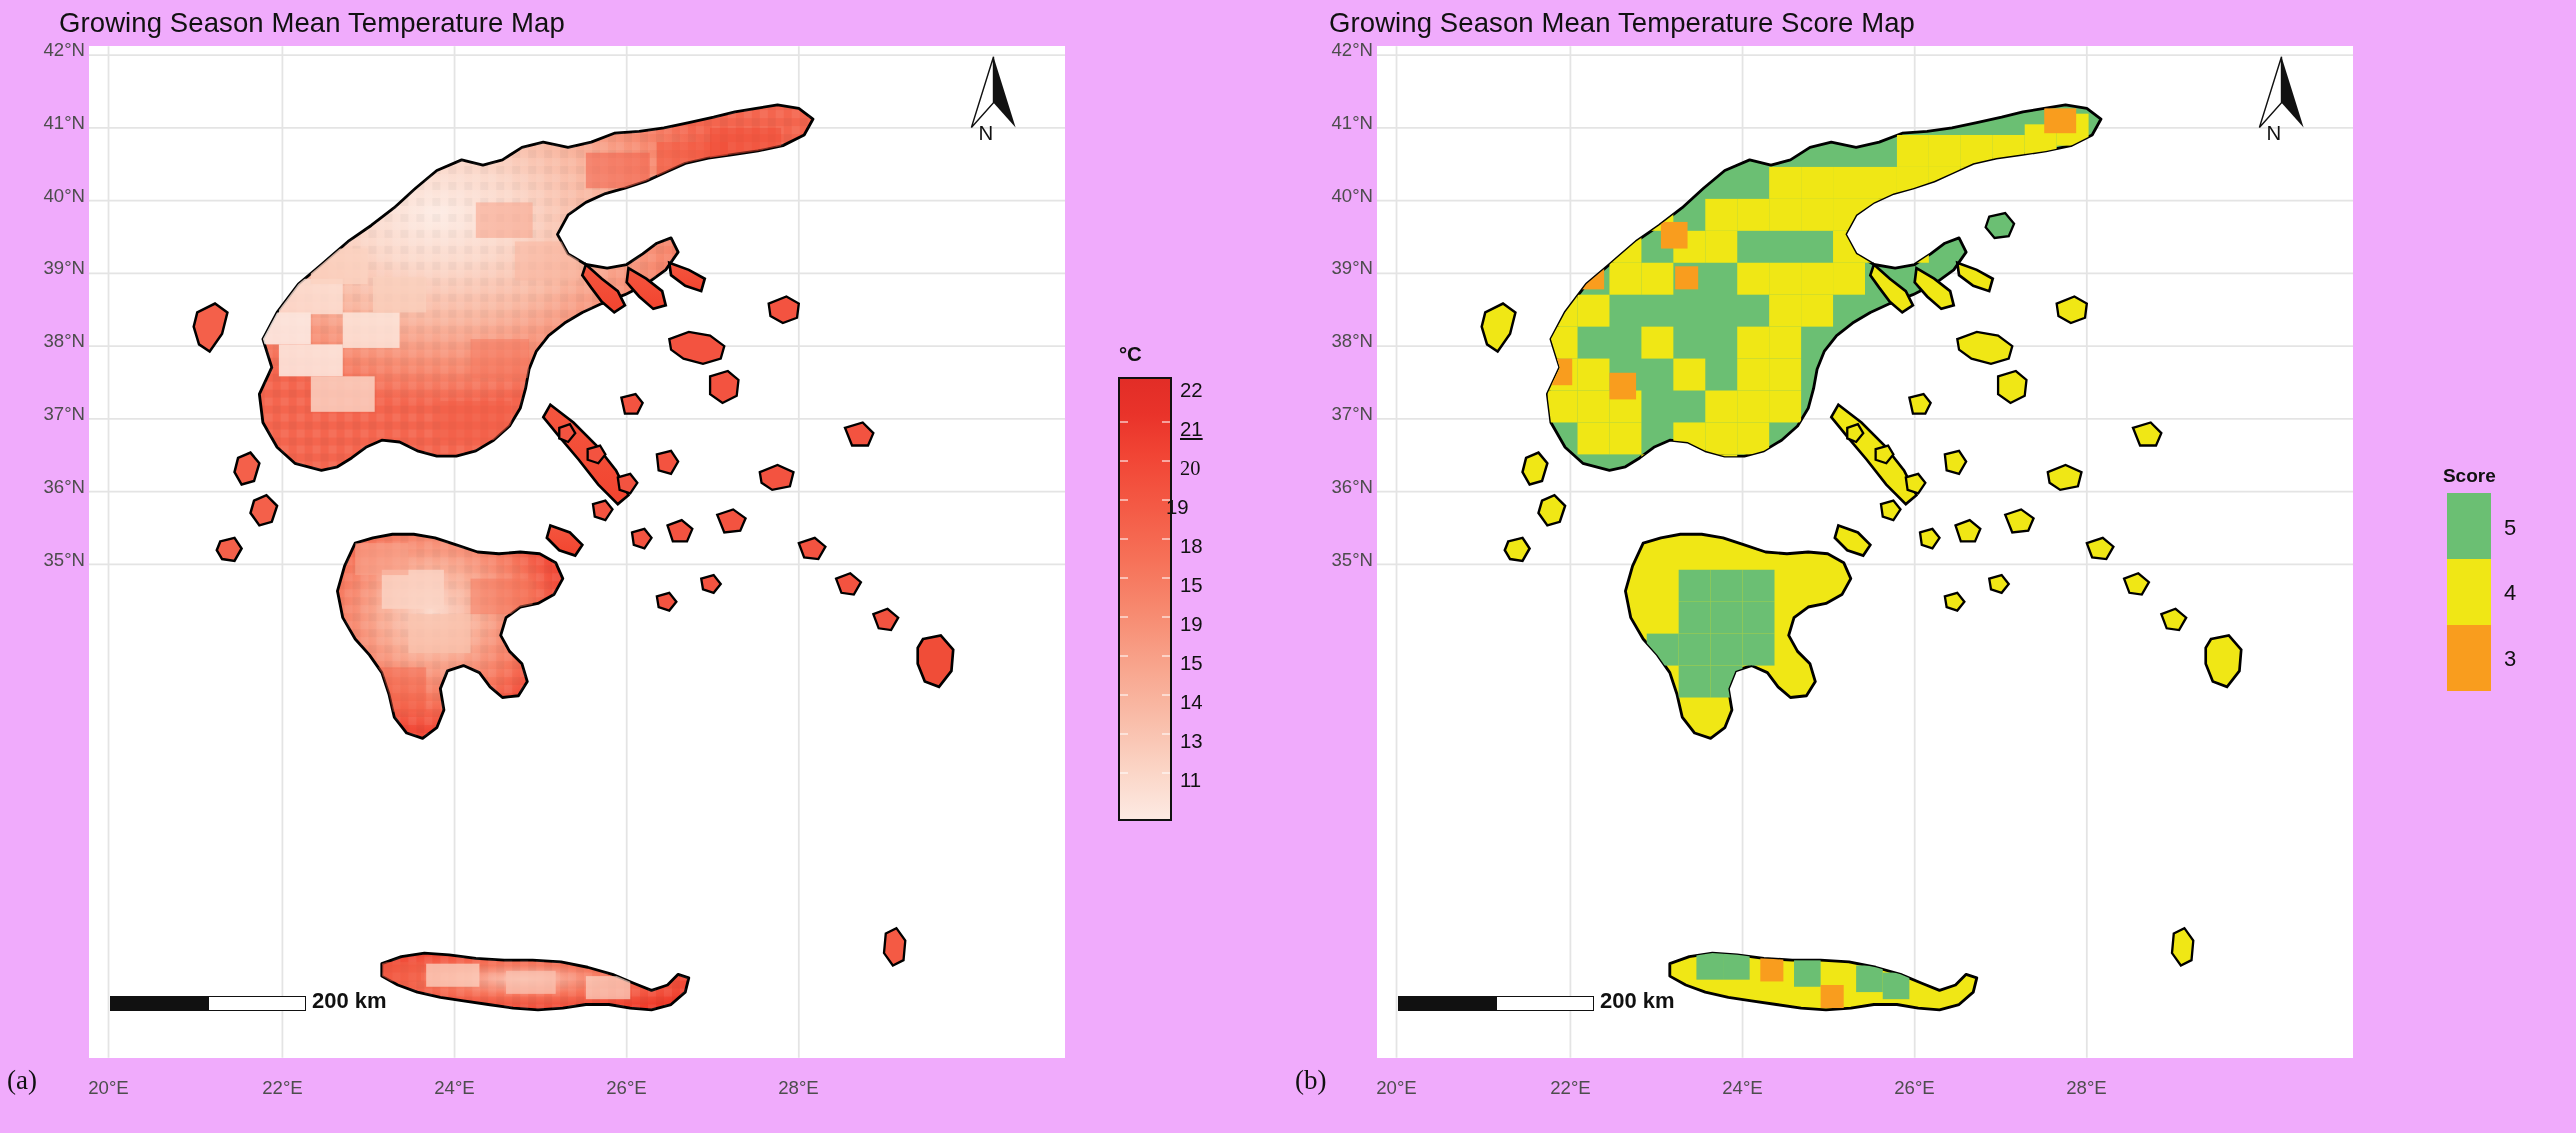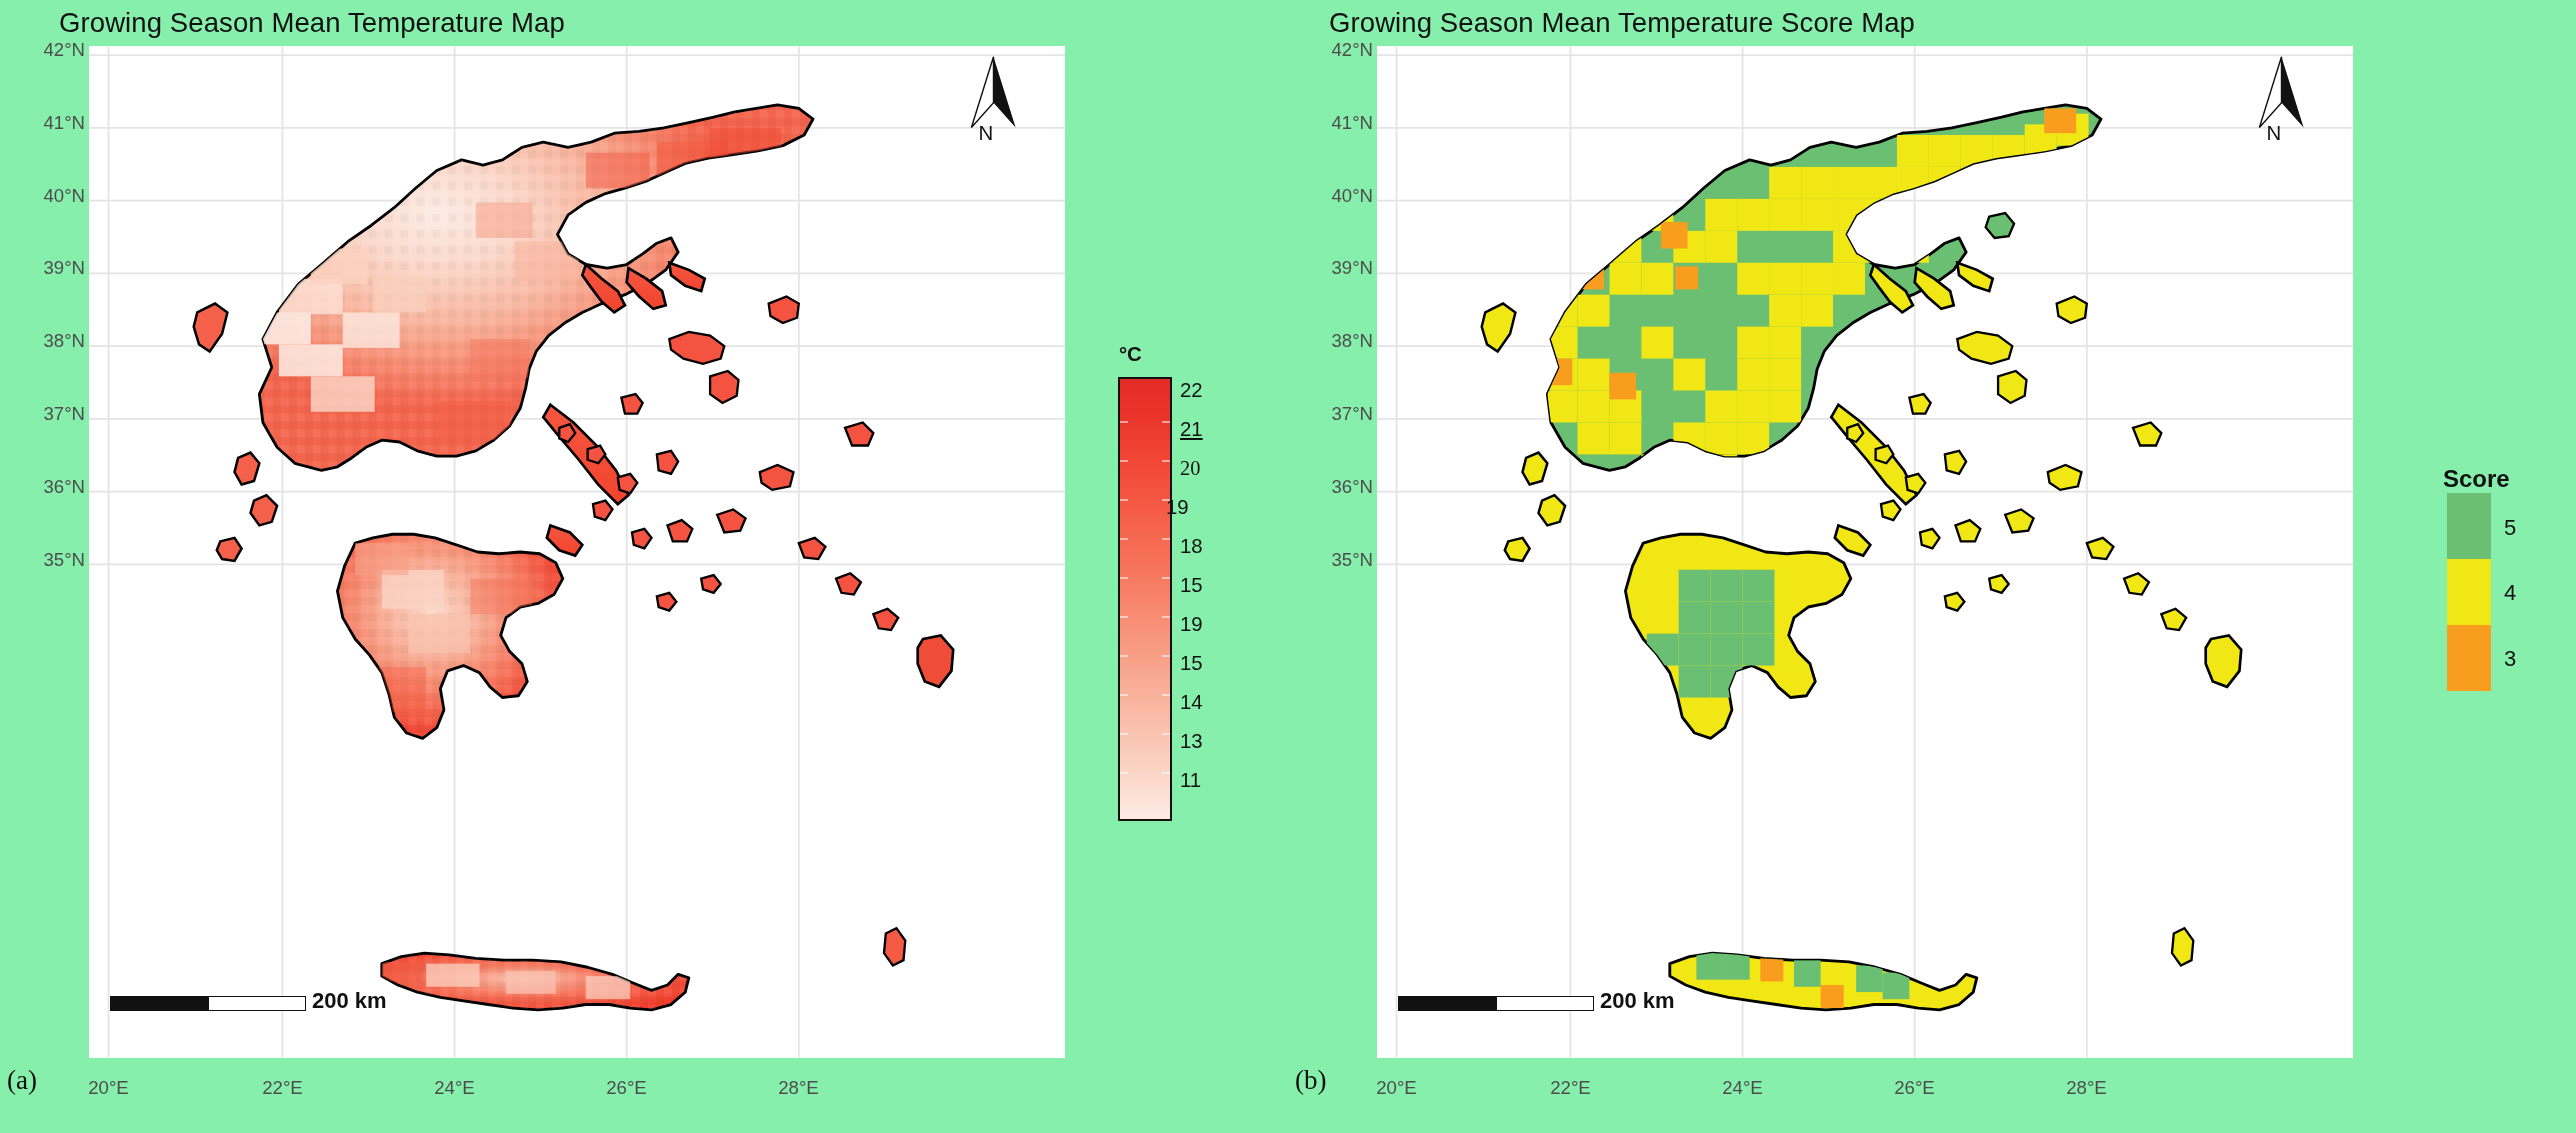--- a/index.html
+++ b/index.html
@@ -1,17 +1,17 @@
 <!DOCTYPE html>
 <html style="font-size:14px"><head>
 <meta charset="utf-8">
 <style>
   html,body{margin:0;padding:0;background:#ffffff;}
   body{width:2576px;height:1134px;font-family:"Liberation Sans",sans-serif;overflow:hidden;}
-  .figure{position:relative;width:2576px;height:1134px;background:#86efac;}
+  .figure{position:relative;width:2576px;height:1134px;background:#f0abfc;}
   .panel{position:absolute;top:0;height:1134px;width:1288px;}
   .panel-left{left:0;}
   .panel-right{left:1288px;}
 
   .map-title{
     position:absolute;font-size:27.5px;color:#111;white-space:nowrap;
     font-family:"Liberation Sans",sans-serif;letter-spacing:0.1px;
   }
   .panel-tag{
     position:absolute;font-size:27px;color:#111;
@@ -32,21 +32,21 @@
     background:linear-gradient(to top,#fdeae3 0%,#fbd5c6 11%,#f9bca8 23%,
       #f8a48c 35%,#f78a70 47%,#f67158 59%,#f45a45 71%,#f14434 83%,#e9332a 92%,#e22d27 100%);
   }
   .cbar-tick{position:absolute;height:1.8px;width:8px;background:#ffffff88;}
   .cbar-tick.r{right:0;}
   .cbar-tick.l{left:0;}
   .cbar-num{position:absolute;font-size:20.4px;color:#111;font-family:"Liberation Sans",sans-serif;}
 
   
   .slegend{position:absolute;}
-  .slegend-title{position:absolute;font-size:24px;font-weight:bold;color:#111;}
+  .slegend-title{position:absolute;font-size:19px;font-weight:bold;color:#111;}
   .skey{position:absolute;width:44px;}
   .snum{position:absolute;font-size:22px;color:#111;}
 
   
   .scalebar{position:absolute;}
   .sb-seg{position:absolute;height:15px;border:1.8px solid #111;box-sizing:border-box;}
   .sb-text{position:absolute;font-size:22px;font-weight:bold;color:#111;white-space:nowrap;}
 
   
   .northarrow{position:absolute;width:55px;height:98px;}

